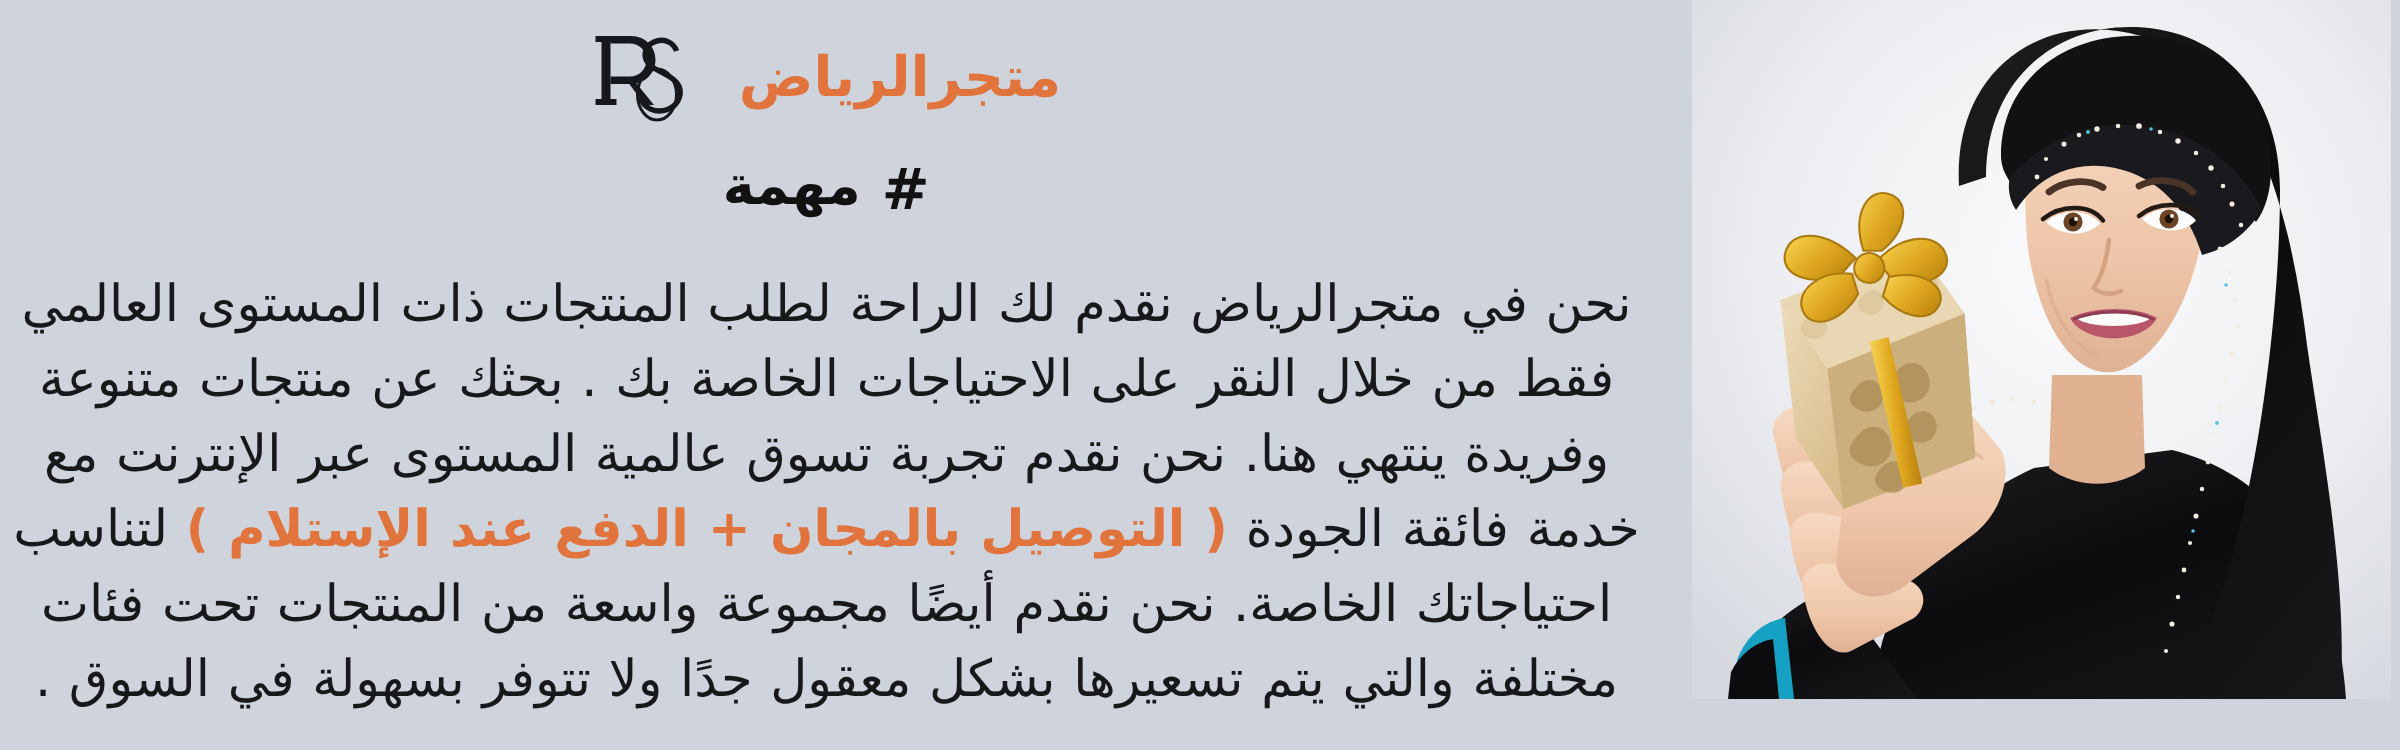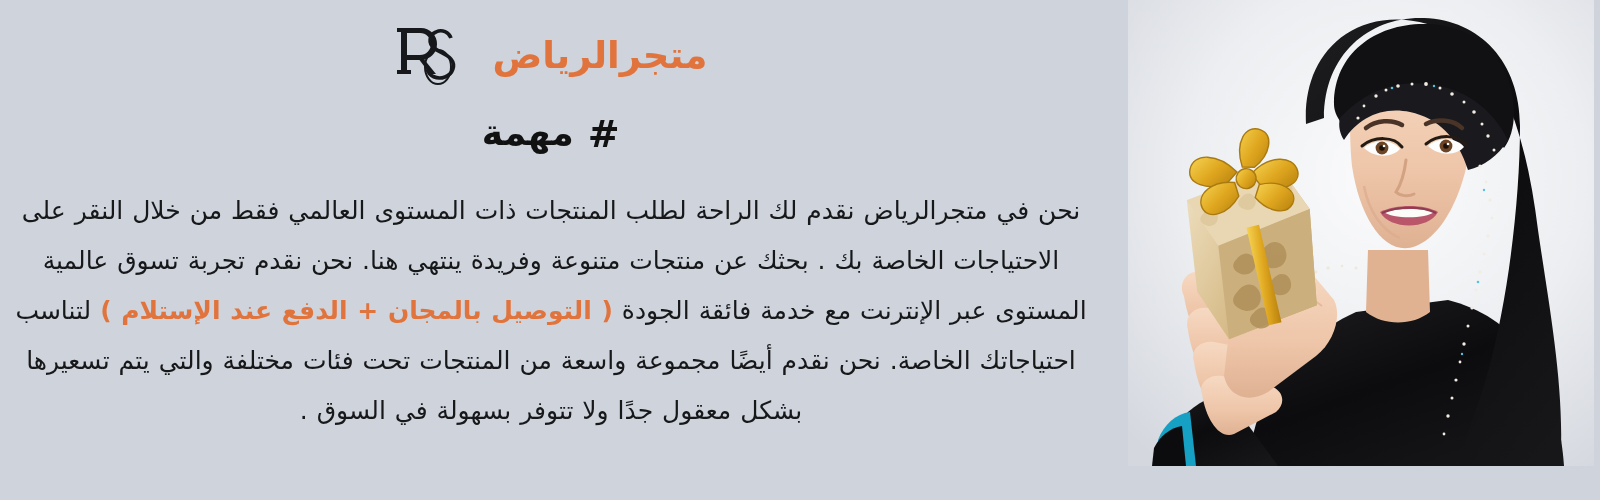--- a/index.html
+++ b/index.html
@@ -78,21 +78,21 @@
     font-size: 38px;
     font-weight: 800;
     color: #111111;
     display: inline-block;
   }
 
   .body-copy {
     margin-top: 30px;
     width: 1090px;
     text-align: center;
-    font-size: 25px;
+    font-size: 34px;
     line-height: 50px;
     color: #17181a;
     font-weight: 500;
     direction: rtl;
     word-spacing: 1px;
   }
   .body-copy .accent {
     color: #e1743c;
     font-weight: 600;
   }

